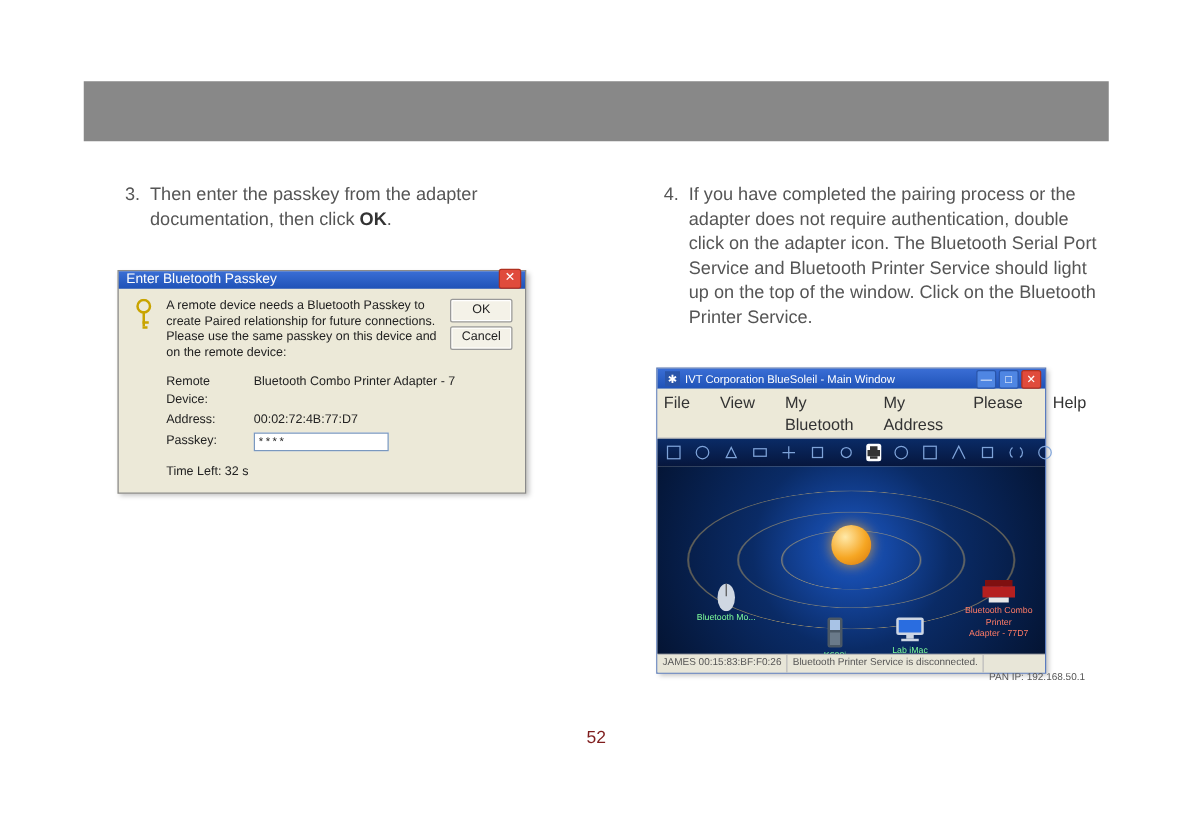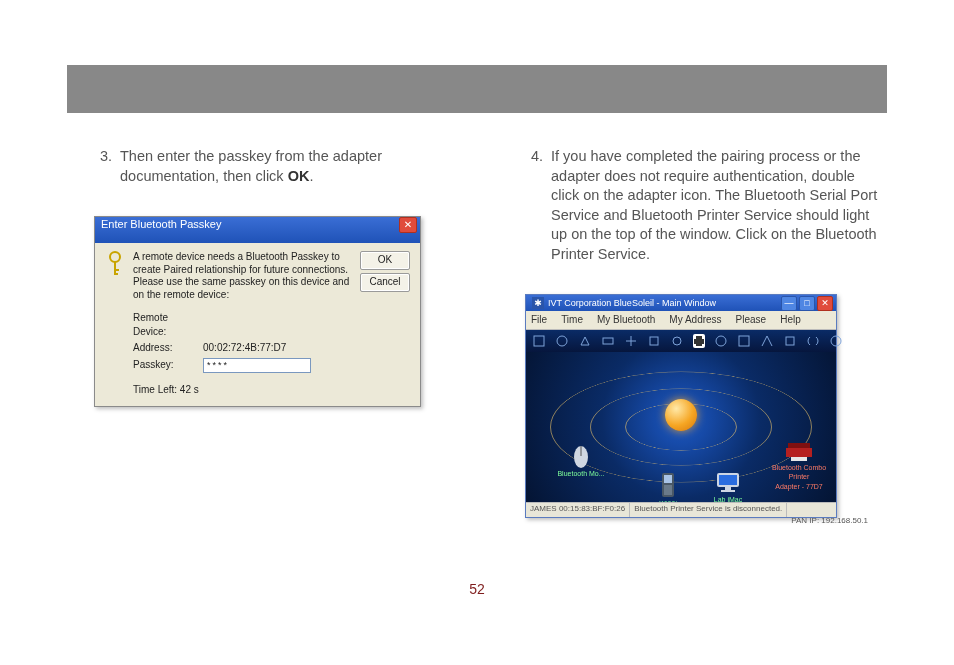--- a/index.html
+++ b/index.html
@@ -54,25 +54,25 @@
     margin-top: 30px;
     width: 325px;
     border: 1px solid #8a8a8a;
     box-shadow: 2px 2px 4px rgba(0,0,0,.25);
     background: #ece9d8;
     font-size: 10px;
     color: #222;
   }
   .dlg-title {
     display: flex;
-    align-items: flex-start;
+    align-items: flex-end;
     background: linear-gradient(#3a6ed5, #1f52b7);
     color: #fff;
     font-size: 11px;
-    height: 26px;
+    height: 14px;
     padding: 0 3px 0 6px;
   }
   .dlg-title .spacer { flex: 1; }
   .dlg-title .close {
     width: 16px; height: 14px;
     background: #e04b3c;
     border: 1px solid #b0301f;
     color: #fff;
     display: flex; align-items: center; justify-content: center;
     font-size: 10px;
@@ -171,22 +171,22 @@
     background: #4f86e3; border:1px solid #2a55aa; color:#fff;
   }
   .winctr .close {
     background: #e04b3c; border:1px solid #b0301f; color:#fff;
   }
   .bs-menu {
     background: #ece9d8;
     border-bottom: 1px solid #bbb;
     padding: 2px 5px;
     display: flex;
-    gap: 14px;
-    font-size: 10px;
+    gap: 24px;
+    font-size: 13px;
     color: #333;
   }
   .bs-toolbar {
     height: 22px;
     background: linear-gradient(#0a2b66, #06163d);
     display: flex;
     align-items: center;
     padding: 0 6px;
     gap: 9px;
   }
@@ -295,31 +295,32 @@
           </div>
           <div class="dlg-msg">A remote device needs a Bluetooth Passkey to create Paired relationship for future connections. Please use the same passkey on this device and on the remote device:</div>
           <div class="dlg-btns">
             <div class="winbtn">OK</div>
             <div class="winbtn">Cancel</div>
           </div>
         </div>
         <div class="dlg-fields">
           <div class="fld-row">
             <span class="fld-label">Remote Device:</span>
+            <span>Bluetooth Combo Printer Adapter - 7</span>
           </div>
           <div class="fld-row">
             <span class="fld-label">Address:</span>
             <span>00:02:72:4B:77:D7</span>
           </div>
           <div class="fld-row">
             <span class="fld-label">Passkey:</span>
             <span class="pass-input">****</span>
           </div>
         </div>
-        <div class="time-left">Time Left: 42 s</div>
+        <div class="time-left">Time Left: 32 s</div>
       </div>
     </div>
   </div>
 
   <div class="col">
     <ol>
       <li>
         <span class="num">4.</span>
         <span>If you have completed the pairing process or the adapter does not require authentication, double click on the adapter icon. The Bluetooth Serial Port Service and Bluetooth Printer Service should light up on the top of the window. Click on the Bluetooth Printer Service.</span>
       </li>
@@ -331,21 +332,21 @@
         <span>IVT Corporation BlueSoleil - Main Window</span>
         <span class="spacer"></span>
         <div class="winctr">
           <div class="min">―</div>
           <div class="max">□</div>
           <div class="close">✕</div>
         </div>
       </div>
       <div class="bs-menu">
         <span>File</span>
-        <span>Time</span>
+        <span>View</span>
         <span>My Bluetooth</span>
         <span>My Address</span>
         <span>Please</span>
         <span>Help</span>
       </div>
       <div class="bs-toolbar">
         <span class="tb-ico">
             <svg width="14" height="14">
               <rect x="2" y="2" width="10" height="10" fill="none" stroke="currentColor"></rect>
             </svg>

